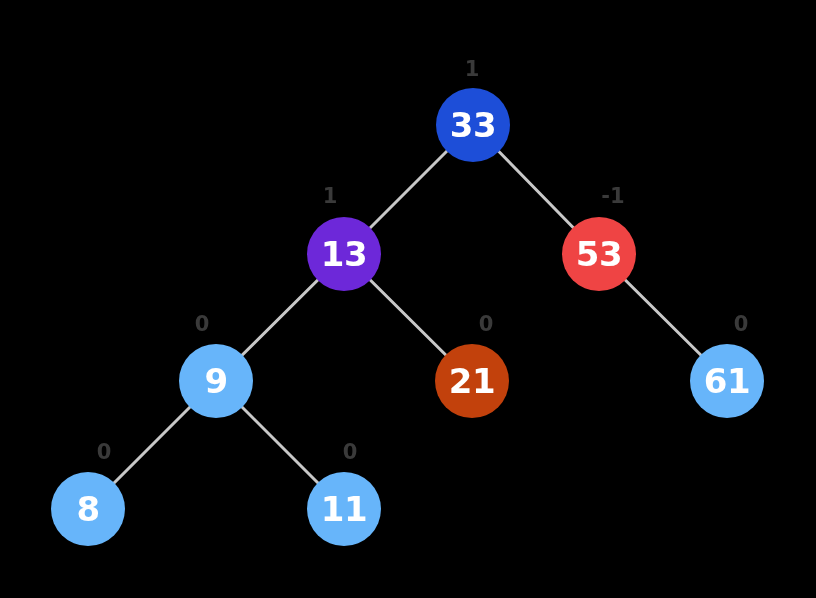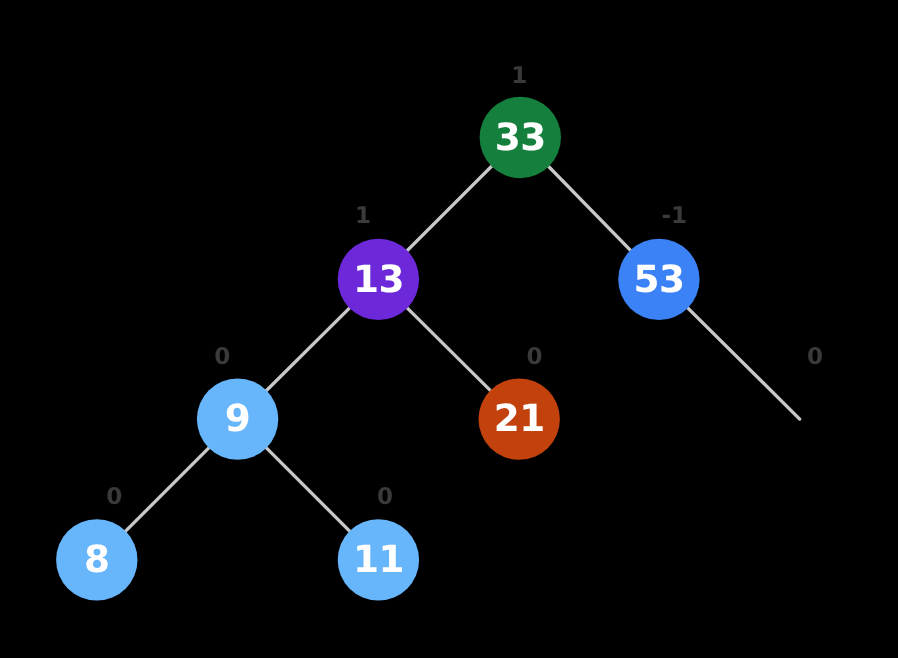--- a/index.html
+++ b/index.html
@@ -74,34 +74,37 @@
       <line x1="216" y1="381" x2="344" y2="509" stroke="#c8c8c8" stroke-width="3" stroke-linecap="round"></line>
     </svg>
 <div class="balance-label" style="left: 472px; top: 69px; color: rgb(58, 58, 58);">1</div>
     <div class="balance-label" style="left: 330px; top: 196px; color: rgb(58, 58, 58);">1</div>
     <div class="balance-label" style="left: 613px; top: 196px; color: rgb(58, 58, 58);">-1</div>
     <div class="balance-label" style="left: 202px; top: 324px; color: rgb(58, 58, 58);">0</div>
     <div class="balance-label" style="left: 486px; top: 324px; color: rgb(58, 58, 58);">0</div>
     <div class="balance-label" style="left: 741px; top: 324px; color: rgb(58, 58, 58);">0</div>
     <div class="balance-label" style="left: 104px; top: 452px; color: rgb(58, 58, 58);">0</div>
     <div class="balance-label" style="left: 350px; top: 452px; color: rgb(58, 58, 58);">0</div>
-    <div class="tree-node" style="left: 473px; top: 125px; width: 74px; height: 74px; margin-left: -37px; margin-top: -37px; background: #15803d;">
+    <div class="tree-node" style="left: 473px; top: 125px; width: 74px; height: 74px; margin-left: -37px; margin-top: -37px; background: #1d4ed8;">
       <span class="node-value" style="color: rgb(255, 255, 255);">33</span>
     </div>
     <div class="tree-node" style="left: 344px; top: 254px; width: 74px; height: 74px; margin-left: -37px; margin-top: -37px; background: #6d28d9;">
       <span class="node-value" style="color: rgb(255, 255, 255);">13</span>
     </div>
-    <div class="tree-node" style="left: 599px; top: 254px; width: 74px; height: 74px; margin-left: -37px; margin-top: -37px; background: #3b82f6;">
+    <div class="tree-node" style="left: 599px; top: 254px; width: 74px; height: 74px; margin-left: -37px; margin-top: -37px; background: #ef4444;">
       <span class="node-value" style="color: rgb(255, 255, 255);">53</span>
     </div>
     <div class="tree-node" style="left: 216px; top: 381px; width: 74px; height: 74px; margin-left: -37px; margin-top: -37px; background: rgb(103, 181, 250);">
       <span class="node-value" style="color: rgb(255, 255, 255);">9</span>
     </div>
     <div class="tree-node" style="left: 472px; top: 381px; width: 74px; height: 74px; margin-left: -37px; margin-top: -37px; background: #c2410c;">
       <span class="node-value" style="color: rgb(255, 255, 255);">21</span>
+    </div>
+    <div class="tree-node" style="left: 727px; top: 381px; width: 74px; height: 74px; margin-left: -37px; margin-top: -37px; background: rgb(103, 181, 250);">
+      <span class="node-value" style="color: rgb(255, 255, 255);">61</span>
     </div>
     <div class="tree-node" style="left: 88px; top: 509px; width: 74px; height: 74px; margin-left: -37px; margin-top: -37px; background: rgb(103, 181, 250);">
       <span class="node-value" style="color: rgb(255, 255, 255);">8</span>
     </div>
     <div class="tree-node" style="left: 344px; top: 509px; width: 74px; height: 74px; margin-left: -37px; margin-top: -37px; background: rgb(103, 181, 250);">
       <span class="node-value" style="color: rgb(255, 255, 255);">11</span>
     </div>
   </div>
 
 </body></html>

